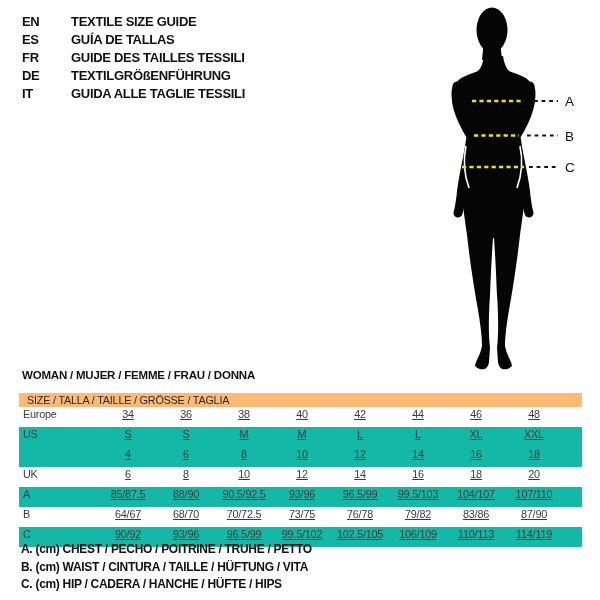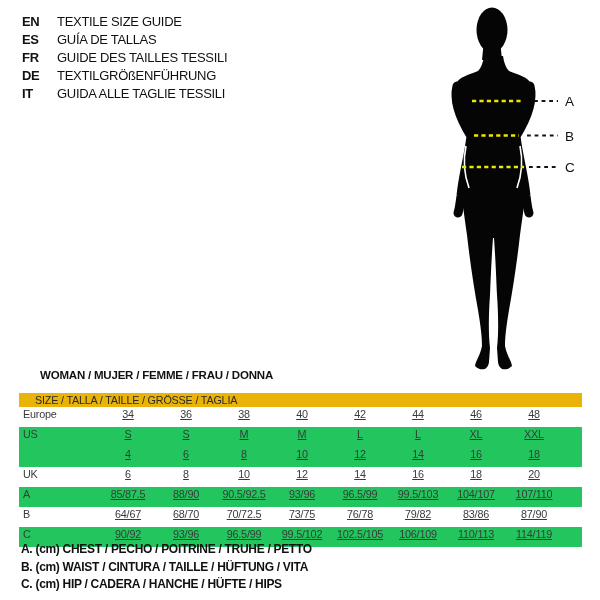--- a/index.html
+++ b/index.html
@@ -4,31 +4,31 @@
 <style>
   html,body{margin:0;padding:0;background:#ffffff;}
   .canvas{
     position:relative;width:600px;height:600px;background:#ffffff;overflow:hidden;
     font-family:"Liberation Sans","DejaVu Sans",sans-serif;color:#111;
   }
   
   .langs{position:absolute;left:22px;top:13px;}
   .lang-row{display:flex;height:18px;line-height:18px;align-items:flex-end;}
   .lang-code{width:35px;font-size:13px;font-weight:700;letter-spacing:-0.3px;}
-  .lang-title{font-size:13px;font-weight:400;letter-spacing:-0.3px;white-space:nowrap;}
+  .lang-title{font-size:13px;font-weight:700;letter-spacing:-0.3px;white-space:nowrap;margin-left:14px;}
   
   .figure{position:absolute;left:430px;top:0;}
   .measure-label{font-family:"Liberation Sans","DejaVu Sans",sans-serif;font-size:13.5px;font-weight:500;fill:#111;}
   
-  .section-title{position:absolute;left:40px;top:369px;font-size:11.5px;font-weight:700;letter-spacing:-0.2px;}
+  .section-title{position:absolute;left:22px;top:369px;font-size:11.5px;font-weight:700;letter-spacing:-0.2px;}
   
   .size-table{position:absolute;left:19px;top:393px;width:563px;font-size:10.8px;letter-spacing:-0.2px;}
-  .thead{height:14px;line-height:14px;background:#eab308;color:#2a2a2a;padding-left:16px;font-weight:400;}
+  .thead{height:14px;line-height:14px;background:#fdba74;color:#2a2a2a;padding-left:8px;font-weight:400;}
   .trow{display:flex;height:20px;line-height:14px;color:#3a3a3a;background:#ffffff;}
-  .trow.shaded{background:#22c55e;}
+  .trow.shaded{background:#14b8a6;}
   .tlabel{width:76px;padding-left:4px;text-align:left;}
   .tcell{width:58px;text-align:center;text-decoration:underline;}
   .tfill{flex:1;}
   
   .legend{position:absolute;left:21px;top:541px;}
   .legend-line{height:17.5px;line-height:17.5px;font-size:12px;font-weight:700;letter-spacing:-0.3px;white-space:nowrap;}
 </style>
 </head>
 <body>
 

